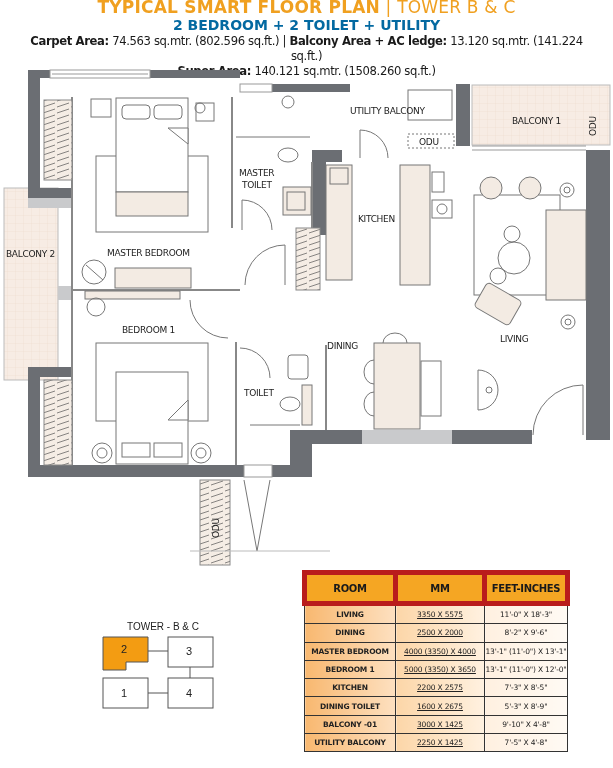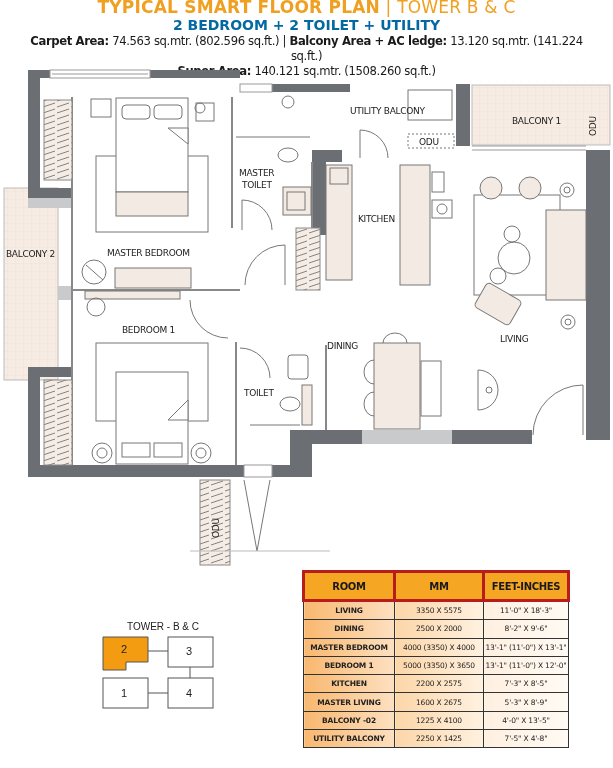--- a/index.html
+++ b/index.html
@@ -6,24 +6,24 @@
   body{width:613px;height:768px;position:relative;overflow:hidden;font-family:"Liberation Sans","DejaVu Sans",sans-serif;color:#222;}
   .hdr{position:absolute;left:0;top:0;width:613px;text-align:center;}
   .title{font-family:"DejaVu Sans",sans-serif;font-weight:bold;font-size:17px;color:#f0a020;line-height:20px;margin-top:-3px;letter-spacing:0.2px;}
   .title .thin{font-weight:normal;}
   .subtitle{font-family:"DejaVu Sans",sans-serif;font-weight:bold;font-size:14px;line-height:16px;color:#0369a1;}
   .areas{font-size:12.5px;line-height:15px;color:#1a1a1a;font-family:"DejaVu Sans",sans-serif;letter-spacing:-0.4px;transform:scaleX(0.93);transform-origin:center;}
   .areas b{font-weight:bold;}
   svg.plan{position:absolute;left:0;top:0;}
   .lbl{font-family:"DejaVu Sans",sans-serif;font-size:9px;fill:#222;letter-spacing:-0.3px;}
   table.rooms{position:absolute;left:302px;top:570px;width:268px;border-collapse:collapse;font-family:"DejaVu Sans",sans-serif;}
-  table.rooms th{background:#f5a623;color:#1a1a1a;font-size:10px;font-weight:bold;height:24px;border:3px solid #b91c1c;letter-spacing:-0.3px;}
+  table.rooms th{background:#f5a623;color:#1a1a1a;font-size:10px;font-weight:bold;height:24px;border:5px solid #b91c1c;letter-spacing:-0.3px;}
   table.rooms td{font-size:7.5px;height:17.3px;border:1px solid #333;text-align:center;padding:0;letter-spacing:-0.2px;}
   table.rooms td.c1{font-weight:bold;background:linear-gradient(90deg,#f8b870,#fde0c0);width:90px;}
-  table.rooms td.c2{background:linear-gradient(90deg,#fcd6a8,#fff1e0);width:88px;}
+  table.rooms td.c2{background:linear-gradient(90deg,#fcd6a8,#fff1e0);width:88px;text-decoration:underline;}
   table.rooms td.c3{background:linear-gradient(90deg,#fff0e0,#fffaf4);}
 </style>
 </head>
 <body>
 
 <div class="hdr">
   <div class="title"><span>TYPICAL SMART FLOOR PLAN</span><span class="thin"> | </span><span class="thin">TOWER B &amp; C</span></div>
   <div class="subtitle">2 BEDROOM + 2 TOILET + UTILITY</div>
   <div class="areas"><b>Carpet Area:</b><span> 74.563 sq.mtr. (802.596 sq.ft.) | </span><b>Balcony Area + AC ledge:</b><span> 13.120 sq.mtr. (141.224 sq.ft.)</span></div>
   <div class="areas"><b>Super Area:</b><span> 140.121 sq.mtr. (1508.260 sq.ft.)</span></div>
@@ -246,28 +246,28 @@
         <td class="c1">BEDROOM 1</td>
         <td class="c2">5000 (3350) X 3650</td>
         <td class="c3">13'-1" (11'-0") X 12'-0"</td>
       </tr>
     <tr>
         <td class="c1">KITCHEN</td>
         <td class="c2">2200 X 2575</td>
         <td class="c3">7'-3" X 8'-5"</td>
       </tr>
     <tr>
-        <td class="c1">MASTER LIVING</td>
+        <td class="c1">DINING TOILET</td>
         <td class="c2">1600 X 2675</td>
         <td class="c3">5'-3" X 8'-9"</td>
       </tr>
     <tr>
-        <td class="c1">BALCONY -02</td>
-        <td class="c2">1225 X 4100</td>
-        <td class="c3">4'-0" X 13'-5"</td>
+        <td class="c1">BALCONY -01</td>
+        <td class="c2">3000 X 1425</td>
+        <td class="c3">9'-10" X 4'-8"</td>
       </tr>
     <tr>
         <td class="c1">UTILITY BALCONY</td>
         <td class="c2">2250 X 1425</td>
         <td class="c3">7'-5" X 4'-8"</td>
       </tr>
   </tbody>
 </table>
 
 </body></html>

